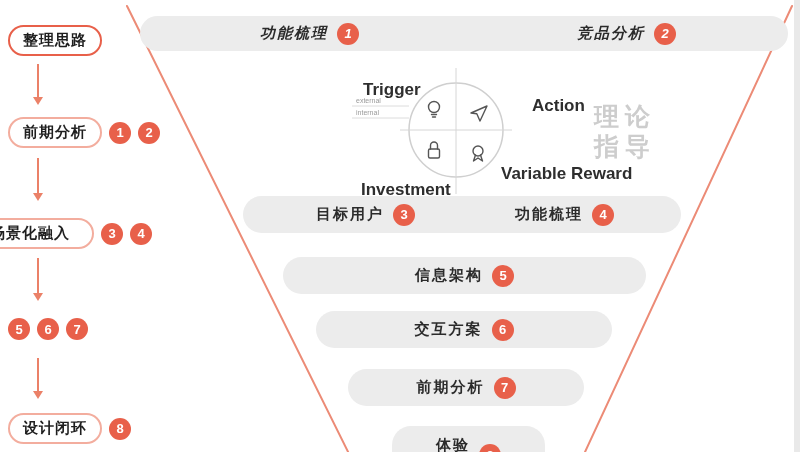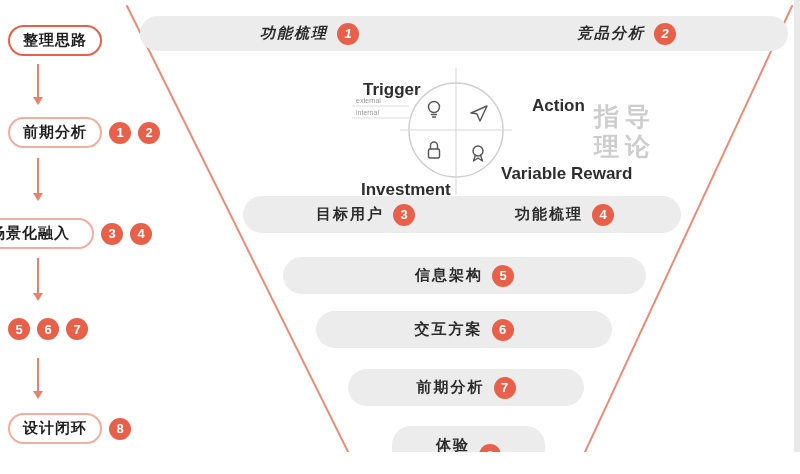--- a/index.html
+++ b/index.html
@@ -148,22 +148,22 @@
 
     <span class="qlbl" style="left:33px;  top:16px;">Trigger</span>
     <span class="qlbl" style="left:202px; top:32px;">Action</span>
     <span class="qlbl" style="left:31px;  top:116px;">Investment</span>
     <span class="qlbl" style="left:171px; top:100px;">Variable Reward</span>
     <span class="tiny" style="left:26px;  top:33px;">external</span>
     <span class="tiny" style="left:26px;  top:45px;">internal</span>
   </div>
 
   <div class="note">
+    <span>理论</span>
     <span>指导</span>
-    <span>理论</span>
   </div>
 
   <div class="bar" style="left:243px; top:196px; width:438px; height:37px;">
     <div class="grp abs" style="left:73px;">
       <span class="lbl">目标用户</span>
       <span class="badge">3</span>
     </div>
     <div class="grp abs" style="left:272px;">
       <span class="lbl">功能梳理</span>
       <span class="badge">4</span>

